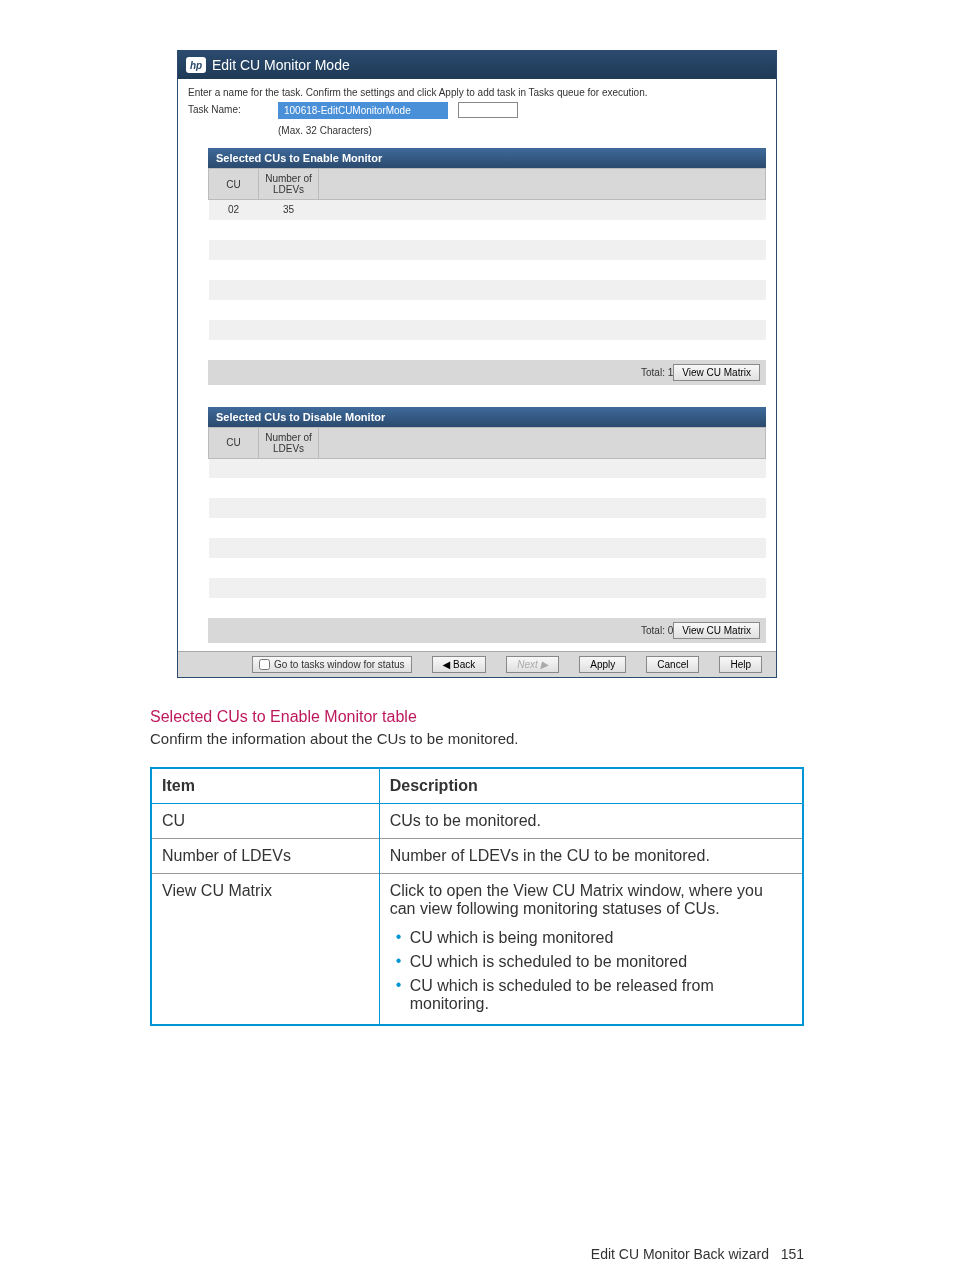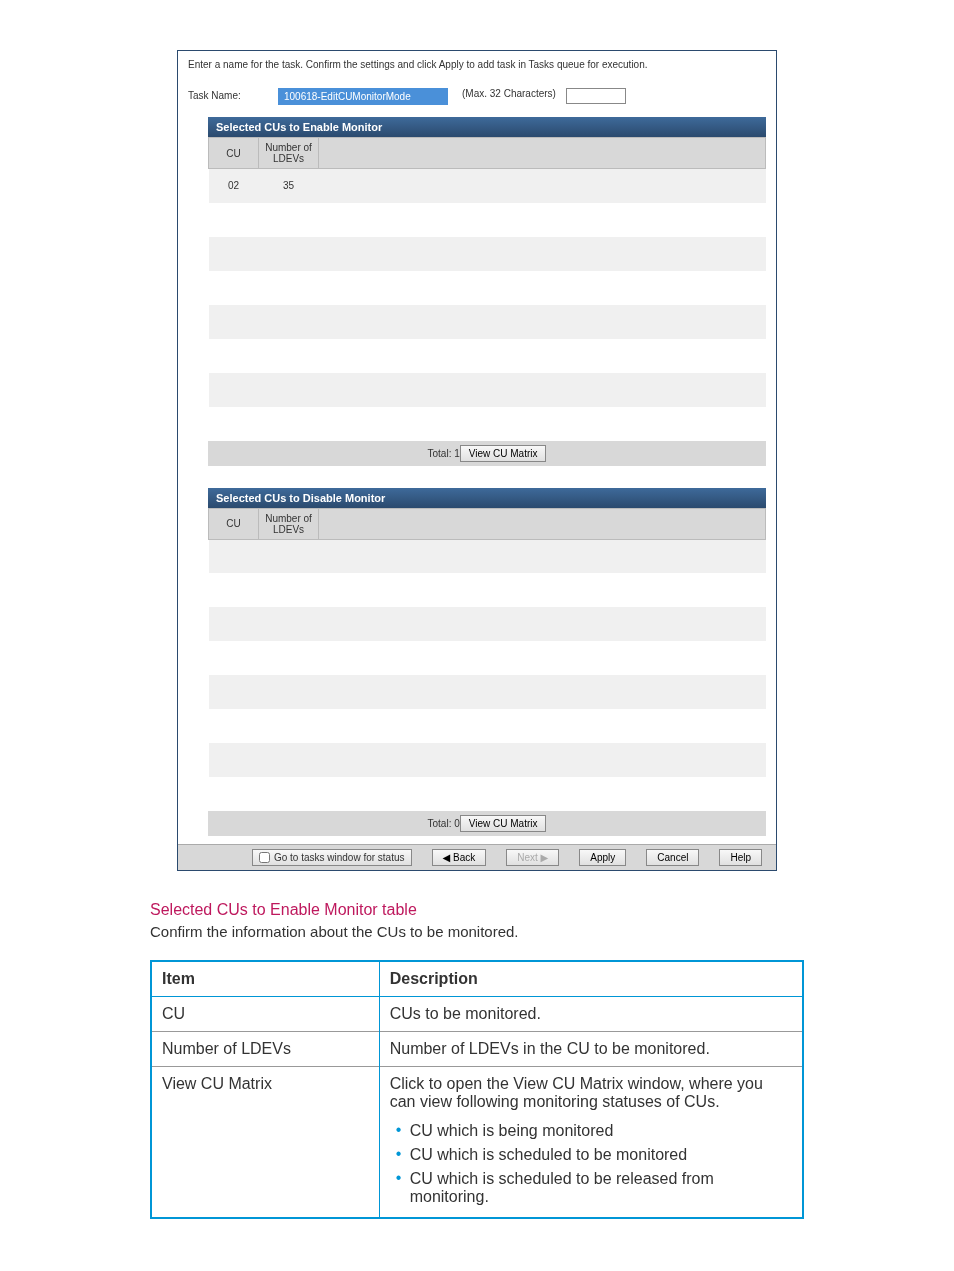--- a/index.html
+++ b/index.html
@@ -47,24 +47,24 @@
     }
     .step-prev { color: #8fb3d9; padding: 2px 6px; }
     .step-current { 
       background: linear-gradient(#4a7bb8, #3a6aa8); 
       color: #fff; 
       padding: 3px 20px; 
       border-radius: 2px;
     }
     
     .dialog-inner { padding: 8px 10px; font-size: 10px; }
-    .instruction { color: #333; margin-bottom: 18px; }
+    .instruction { color: #333; margin-bottom: 4px; }
     .task-row { display: flex; align-items: flex-start; gap: 10px; margin-bottom: 10px; }
     .task-label { width: 80px; padding-top: 2px; }
-    .task-input-wrap { display: flex; gap: 14px; justify-content: center; }
+    .task-input-wrap { display: flex; flex-direction: column; gap: 6px; justify-content: center; }
     .task-input { 
       border: 2px solid #4a90d9; 
       padding: 1px 4px; 
       font-size: 10px; 
       width: 170px;
       background: #4a90d9;
       color: #fff;
     }
     .task-hint { color: #333; font-size: 10px; }
     .task-box { border: 1px solid #888; width: 60px; height: 16px; }
@@ -88,34 +88,34 @@
       font-weight: normal; 
       font-size: 10px; 
       padding: 4px 6px; 
       text-align: center; 
       border: 1px solid #bbb;
     }
     .data-table td { 
       font-size: 10px; 
       padding: 3px 6px; 
       text-align: center; 
-      height: 34px;
+      height: 20px;
     }
     .data-table tbody tr:nth-child(odd) { background: #f0f0f0; }
     .data-table tbody tr:nth-child(even) { background: #fff; }
     .col-cu { width: 50px; }
     .col-num { width: 60px; white-space: normal; line-height: 1.1; }
     .col-rest { width: auto; }
     
     .table-footer { 
       background: #d8d8d8; 
       margin-left: 20px; 
       width: calc(100% - 20px); 
       display: flex; 
-      justify-content: center; 
+      justify-content: flex-end; 
       align-items: center; 
       padding: 4px 6px; 
       font-size: 10px;
     }
     .view-btn { 
       background: linear-gradient(#f8f8f8, #e0e0e0); 
       border: 1px solid #888; 
       padding: 2px 8px; 
       font-size: 10px; 
       cursor: pointer;
@@ -141,21 +141,21 @@
     }
     .checkbox-wrap input { width: 11px; height: 11px; }
     .footer-btn { 
       background: linear-gradient(#f8f8f8, #e0e0e0); 
       border: 1px solid #888; 
       padding: 2px 10px; 
       font-size: 10px; 
       cursor: pointer;
       margin-left: 16px;
     }
-    .footer-btn.disabled { color: #aaa; }
+    .footer-btn.disabled { color: #aaa; font-style: italic; }
     
     
     .doc-heading { 
       color: #be185d; 
       font-size: 16px; 
       font-weight: normal; 
       margin: 20px 0 4px;
     }
     .doc-text { 
       font-size: 15px; 
@@ -206,20 +206,24 @@
       font-size: 14px; 
       margin-top: 220px;
     }
     
     .spacer { height: 10px; }
   </style>
 </head>
 <body>
 
 <div class="dialog">
+  <div class="dialog-title">
+    <span class="hp-logo">hp</span>
+    <span>Edit CU Monitor Mode</span>
+  </div>
 
 
   <div class="dialog-inner">
     <div class="instruction">Enter a name for the task. Confirm the settings and click Apply to add task in Tasks queue for execution.</div>
 
     <div class="task-row">
       <div class="task-label">Task Name:</div>
       <div class="task-input-wrap">
         <input class="task-input" value="100618-EditCUMonitorMode" style="">
         <div class="task-hint">(Max. 32 Characters)</div>

